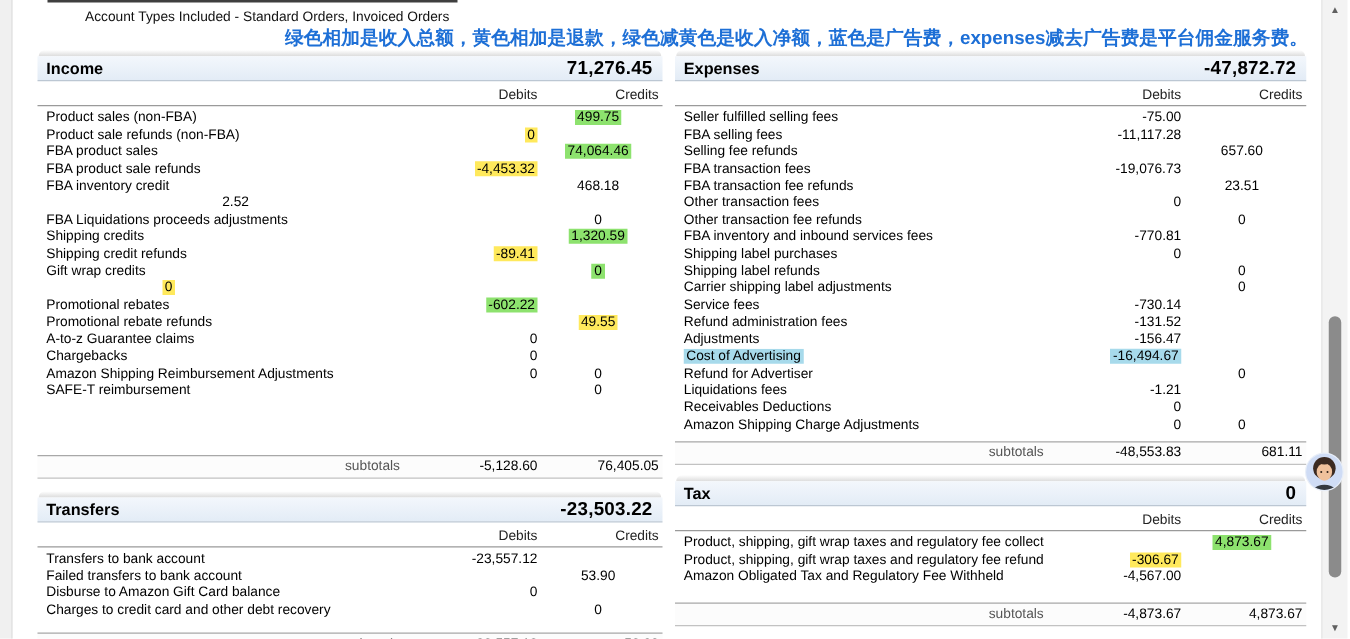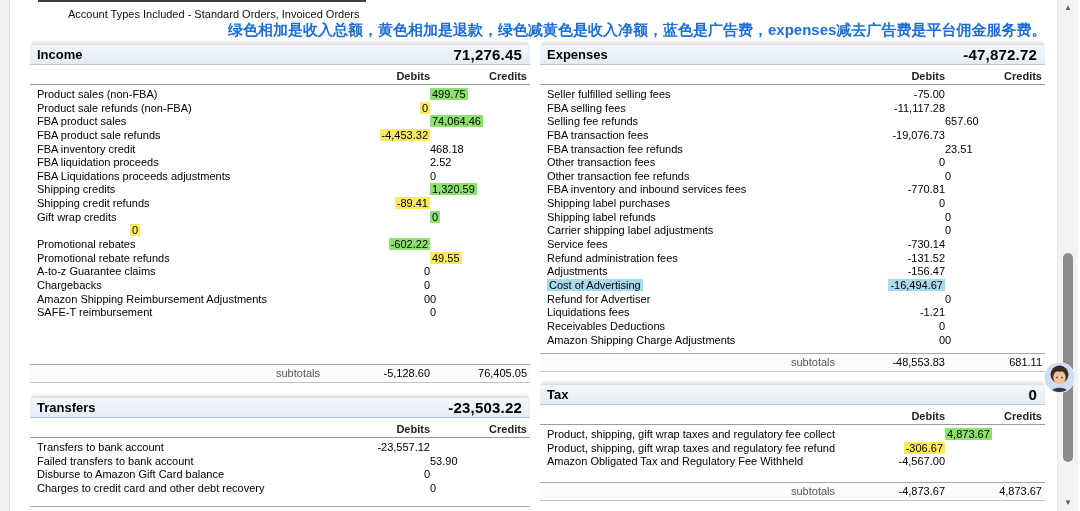--- a/index.html
+++ b/index.html
@@ -22,30 +22,30 @@
   .sec-header{
     height:19px;display:flex;justify-content:space-between;align-items:center;
     background:linear-gradient(#f3f7fc,#e3ecf6);border-bottom:1px solid #bcc7d3;
     padding:0 8px 0 7px;
   }
   .sec-title{font-size:13px;font-weight:bold;}
   .sec-total{font-size:15px;font-weight:bold;letter-spacing:.2px;}
 
   .col-header{
     display:flex;justify-content:flex-end;height:17px;line-height:19px;
-    font-size:11px;color:#222;border-bottom:1px solid #9a9a9a;margin-top:2px;font-weight:bold;
+    font-size:11px;color:#222;border-bottom:1px solid #9a9a9a;margin-top:2px;
   }
   .col-header .ch-deb{width:110px;text-align:right;}
   .col-header .ch-cre{width:97px;text-align:right;padding-right:3px;}
 
   .rows{margin-top:3px;}
   .row{display:flex;height:13.65px;line-height:13.4px;font-size:11px;}
   .row .lbl{flex:1;padding-left:7px;white-space:nowrap;overflow:hidden;}
   .row .deb{width:110px;text-align:right;white-space:nowrap;}
-  .row .cre{width:97px;text-align:left;padding-right:3px;white-space:nowrap;}
+  .row .cre{width:97px;text-align:center;padding-right:3px;white-space:nowrap;}
 
   .hl-green{background:var(--hl-green,#8de26e);padding:0 2px;}
   .hl-yellow{background:var(--hl-yellow,#ffe95c);padding:0 2px;}
   .hl-blue{background:var(--hl-blue,#a7daeb);padding:0 2px;}
 
   .subtotal-row{
     display:flex;height:17px;line-height:17px;font-size:11px;
     border-top:1px solid #a8a8a8;border-bottom:1px solid #c2c2c2;background:#fcfcfc;
   }
   .subtotal-row .st-label{flex:1;text-align:right;color:#555;}
@@ -110,21 +110,20 @@
         <span class="lbl"><span>FBA product sale refunds</span></span>
         <span class="deb"><span class="hl-yellow">-4,453.32</span></span>
         <span class="cre"></span>
       </div>
       <div class="row">
         <span class="lbl"><span>FBA inventory credit</span></span>
         <span class="deb"></span>
         <span class="cre"><span>468.18</span></span>
       </div>
       <div class="row">
-        <span class="lbl"><span>FBA liquidation proceeds</span></span>
         <span class="deb"></span>
         <span class="cre"><span>2.52</span></span>
       </div>
       <div class="row">
         <span class="lbl"><span>FBA Liquidations proceeds adjustments</span></span>
         <span class="deb"></span>
         <span class="cre"><span>0</span></span>
       </div>
       <div class="row">
         <span class="lbl"><span>Shipping credits</span></span>

